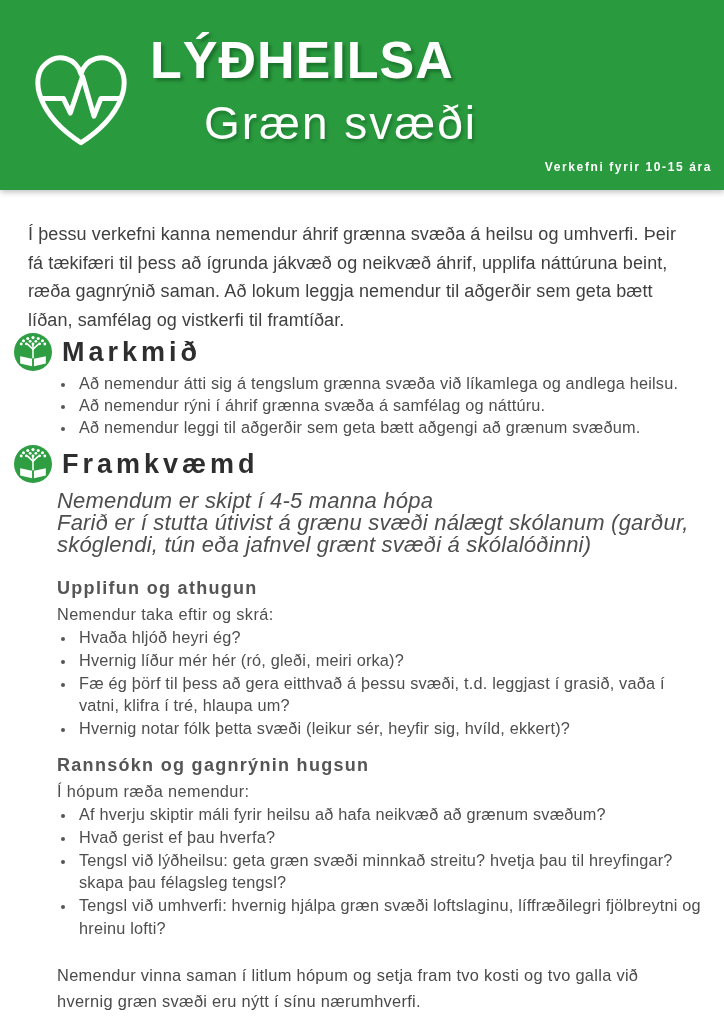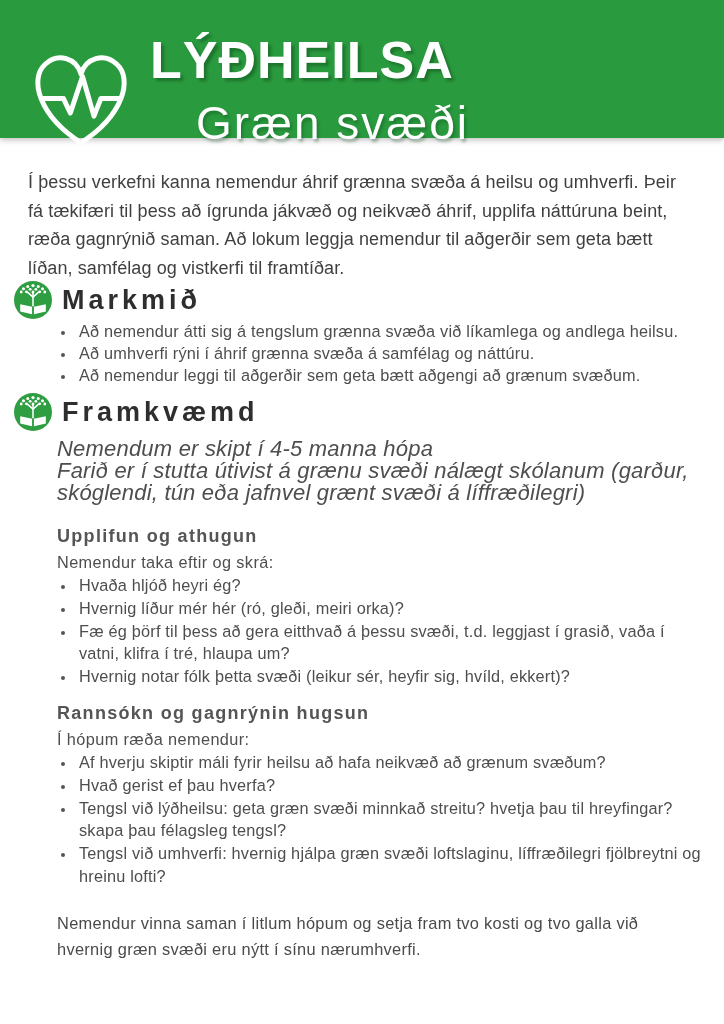--- a/index.html
+++ b/index.html
@@ -6,34 +6,34 @@
   .page{
     position:relative;
     width:724px;height:1024px;
     background:#ffffff;
     font-family:"Liberation Sans","DejaVu Sans",sans-serif;
     overflow:hidden;
   }
   
   .header{
     position:relative;
-    width:100%;height:138px;
+    width:100%;height:190px;
     background:#2a9a3e;
     box-shadow:0 2px 6px rgba(0,0,0,.25);
   }
   .heart-icon{position:absolute;left:20px;top:30px;}
   .title{
     position:absolute;left:150px;top:30px;
     color:#ffffff;font-size:52px;font-weight:700;
     letter-spacing:1px;
     text-shadow:3px 3px 3px rgba(10,70,25,.45);
     white-space:nowrap;
   }
   .subtitle{
-    position:absolute;left:196px;top:96px;
+    position:absolute;left:204px;top:96px;
     color:#ffffff;font-size:46px;font-weight:300;
     letter-spacing:2px;
     text-shadow:2px 3px 3px rgba(10,70,25,.35);
     white-space:nowrap;
   }
   .audience{
     position:absolute;right:12px;top:160px;
     color:#ffffff;font-size:12px;font-weight:700;
     letter-spacing:1.6px;white-space:nowrap;
   }
@@ -134,21 +134,21 @@
           <g fill="#ffffff">
             <path d="M6.5 24.5 L19 27.2 L19 35 L6.5 32 Z"></path>
             <path d="M33.5 24.5 L21 27.2 L21 35 L33.5 32 Z"></path>
           </g>
         </svg>
       </span>
       <span class="section-title">Markmið</span>
     </div>
     <ul class="bullets tight">
       <li>Að nemendur átti sig á tengslum grænna svæða við líkamlega og andlega heilsu.</li>
-      <li>Að umhverfi rýni í áhrif grænna svæða á samfélag og náttúru.</li>
+      <li>Að nemendur rýni í áhrif grænna svæða á samfélag og náttúru.</li>
       <li>Að nemendur leggi til aðgerðir sem geta bætt aðgengi að grænum svæðum.</li>
     </ul>
 
     <div class="section-head mt2">
       <span class="eco-icon">
         <svg width="38" height="38" viewBox="0 0 40 40" aria-hidden="true">
           <circle cx="20" cy="20" r="20" fill="#2f9e43"></circle>
           <g fill="#ffffff">
             <circle cx="20" cy="4.8" r="1.7"></circle>
               <circle cx="14.5" cy="5.8" r="1.6"></circle>
@@ -171,21 +171,21 @@
           <g fill="#ffffff">
             <path d="M6.5 24.5 L19 27.2 L19 35 L6.5 32 Z"></path>
             <path d="M33.5 24.5 L21 27.2 L21 35 L33.5 32 Z"></path>
           </g>
         </svg>
       </span>
       <span class="section-title">Framkvæmd</span>
     </div>
     <div class="fk-lines">
       <div>Nemendum er skipt í 4-5 manna hópa</div>
-      <div>Farið er í stutta útivist á grænu svæði nálægt skólanum (garður, skóglendi, tún eða jafnvel grænt svæði á líffræðilegri)</div>
+      <div>Farið er í stutta útivist á grænu svæði nálægt skólanum (garður, skóglendi, tún eða jafnvel grænt svæði á skólalóðinni)</div>
     </div>
 
     <div class="subhead">Upplifun og athugun</div>
     <div class="lead">Nemendur taka eftir og skrá:</div>
     <ul class="bullets roomy q">
       <li>Hvaða hljóð heyri ég?</li>
       <li>Hvernig líður mér hér (ró, gleði, meiri orka)?</li>
       <li>Fæ ég þörf til þess að gera eitthvað á þessu svæði, t.d. leggjast í grasið, vaða í vatni, klifra í tré, hlaupa um?</li>
       <li>Hvernig notar fólk þetta svæði (leikur sér, heyfir sig, hvíld, ekkert)?</li>
     </ul>

